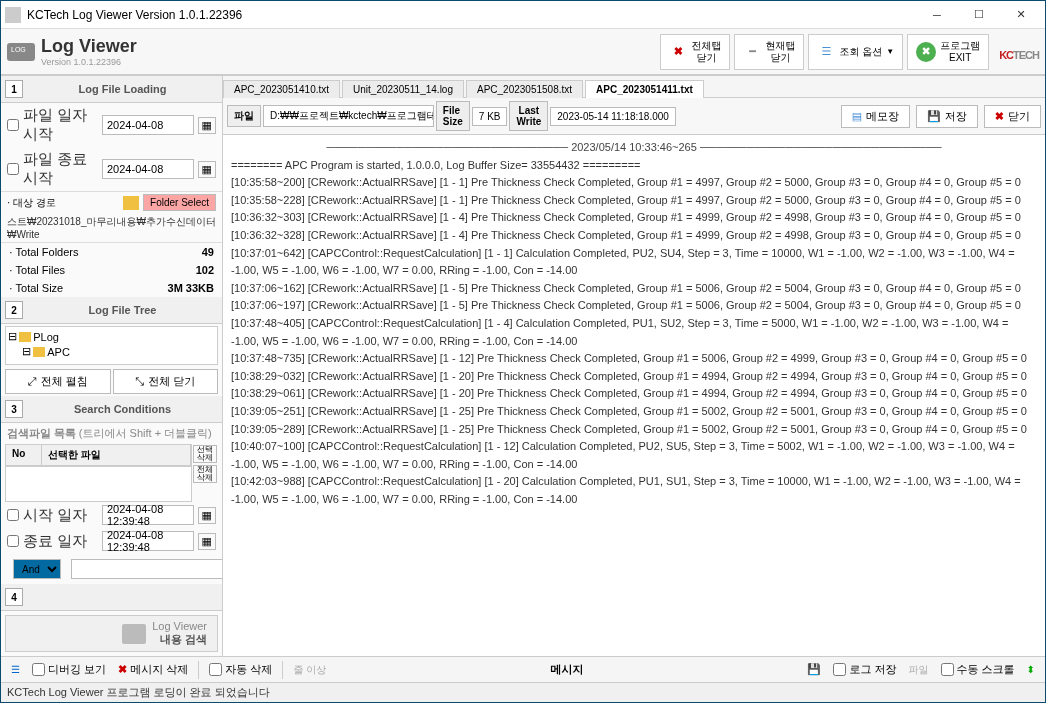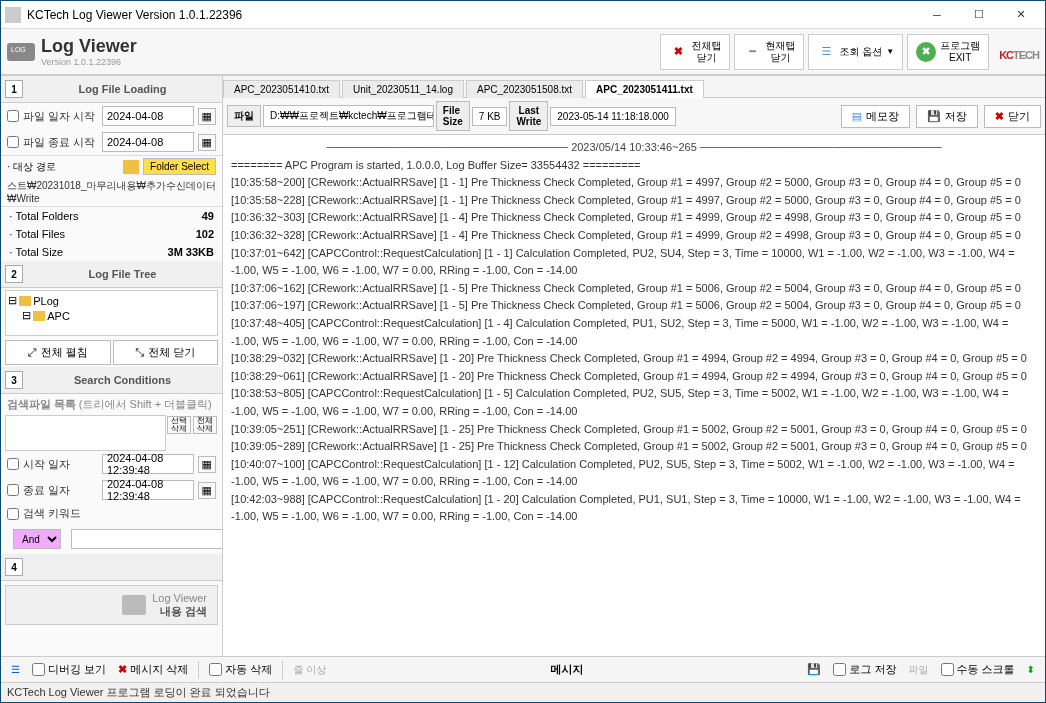--- a/index.html
+++ b/index.html
@@ -25,45 +25,45 @@
 .kctech-logo .red { color: #c41e1e; }
 .kctech-logo .gray { color: #888; }
 
 .main-area { flex: 1; display: flex; overflow: hidden; border-top: 1px solid #ccc; }
 .left-panel { width: 222px; border-right: 1px solid #ccc; display: flex; flex-direction: column; background: #fafafa; overflow-y: auto; }
 .section-hdr { display: flex; align-items: center; padding: 4px; border-bottom: 1px solid #ccc; background: #f0f0f0; }
 .section-num { width: 18px; height: 18px; border: 1px solid #aaa; display: flex; align-items: center; justify-content: center; font-weight: bold; background: #fff; margin-right: 4px; font-size: 10px; }
 .section-title { flex: 1; text-align: center; font-weight: bold; color: #555; font-size: 11px; }
 .row { display: flex; align-items: center; padding: 3px 6px; gap: 4px; }
 .row input[type=checkbox] { width: 12px; height: 12px; }
-.row-label { flex: 0 0 75px; font-size: 11px; color: #333; }
+.row-label { flex: 0 0 75px; font-size: 15px; color: #333; }
 .date-in { flex: 1; border: 1px solid #bbb; padding: 2px 4px; background: #fff; font-size: 11px; height: 20px; display: flex; align-items: center; }
 .folder-row { display: flex; align-items: center; padding: 2px 6px; gap: 4px; border-top: 1px solid #ddd; }
 .folder-label { flex: 1; font-size: 10px; }
 .folder-icon { width: 16px; height: 14px; background: #f0c040; }
-.folder-btn { border: 1px solid #bbb; padding: 2px 6px; background: #fde047; font-size: 10px; cursor: pointer; }
+.folder-btn { border: 1px solid #bbb; padding: 2px 6px; background: #fca5a5; font-size: 10px; cursor: pointer; }
 .path-txt { padding: 2px 6px; font-size: 10px; color: #333; word-break: break-all; border-bottom: 1px solid #ddd; }
 .stat-row { display: flex; padding: 3px 8px; font-size: 11px; }
 .stat-row .k { flex: 1; }
 .stat-row .v { font-weight: bold; }
 .tree-box { height: 46px; border: 1px solid #ccc; margin: 2px 4px; background: #fff; overflow-y: auto; padding: 2px; font-size: 11px; }
 .tree-item { display: flex; align-items: center; gap: 2px; padding: 1px 0; }
 .tree-item.indent1 { padding-left: 14px; }
 .tree-folder-ico { width: 12px; height: 10px; background: #f0c040; }
 .tree-toggle-row { display: flex; gap: 2px; padding: 2px 4px; }
 .toggle-btn { flex: 1; border: 1px solid #bbb; background: #fff; padding: 4px 2px; display: flex; align-items: center; justify-content: center; gap: 4px; font-size: 10px; cursor: pointer; }
 .filelist-hdr { padding: 3px 6px; font-size: 10px; color: #888; }
 .filelist-cols { display: flex; border: 1px solid #ccc; margin: 0 4px; background: #f0f0f0; }
 .filelist-cols span { padding: 3px 6px; border-right: 1px solid #ccc; font-size: 10px; font-weight: bold; }
 .filelist-cols span:first-child { width: 36px; }
 .filelist-cols span:nth-child(2) { flex: 1; }
-.filelist-side { display: flex; }
+.filelist-side { display: flex; flex-direction: column; }
 .side-mini { width: 24px; height: 18px; border: 1px solid #bbb; font-size: 8px; display: flex; align-items: center; justify-content: center; text-align: center; line-height: 1; margin: 1px; }
 .filelist-body { height: 36px; border: 1px solid #ccc; background: #fff; margin: 0 4px 4px 4px; }
-.and-sel { width: 50px; height: 20px; border: 1px solid #bbb; margin: 2px 6px; background: #f0abfc; font-size: 10px; padding: 0 4px; }
+.and-sel { width: 50px; height: 20px; border: 1px solid #bbb; margin: 2px 6px; background: #0369a1; font-size: 10px; padding: 0 4px; }
 .big-search { margin: 4px; border: 1px solid #ccc; background: #f0f0f0; height: 40px; display: flex; align-items: center; justify-content: flex-end; padding: 4px 10px; gap: 6px; }
 .disk-ico { width: 24px; height: 20px; background: #bbb; border-radius: 2px; }
 
 .right-panel { flex: 1; display: flex; flex-direction: column; overflow: hidden; }
 .tabbar { display: flex; border-bottom: 1px solid #ccc; background: #f5f5f5; height: 22px; align-items: flex-end; }
 .tab { padding: 3px 10px; border: 1px solid #ccc; border-bottom: none; margin-right: 2px; background: #ececec; font-size: 10px; cursor: pointer; position: relative; top: 1px; }
 .tab.active { background: #fff; font-weight: bold; }
 .file-meta { display: flex; align-items: center; padding: 3px 4px; gap: 2px; border-bottom: 1px solid #ccc; background: #f7f7f7; }
 .meta-lbl { border: 1px solid #bbb; background: #eee; padding: 3px 6px; font-size: 10px; font-weight: bold; }
 .meta-val { border: 1px solid #bbb; background: #fff; padding: 3px 6px; font-size: 10px; flex: 0 0 auto; }
@@ -194,44 +194,44 @@
           </div>
     </div>
 
     <div class="section-hdr">
       <span class="section-num">3</span>
       <span class="section-title">Search Conditions</span>
     </div>
     <div class="filelist-hdr"><b>검색파일 목록</b> <span>(트리에서 Shift + 더블클릭)</span></div>
     <div style="display:flex;margin:0 4px">
       <div style="flex:1">
+        <div class="filelist-cols" style="margin:0">
+          <span>No</span>
+          <span>선택한 파일</span>
+        </div>
         <div class="filelist-body" style="margin:0"></div>
       </div>
       <div class="filelist-side">
         <div class="side-mini" style="white-space:pre-line">선택
 삭제</div>
         <div class="side-mini" style="white-space:pre-line">전체
 삭제</div>
       </div>
     </div>
     <div class="row">
       <input type="checkbox" style="">
       <span class="row-label">시작 일자</span>
       <span class="date-in">2024-04-08 12:39:48</span>
       <span style="border:1px solid #bbb;padding:1px 3px">▦</span>
     </div>
     <div class="row">
       <input type="checkbox" style="">
       <span class="row-label">종료 일자</span>
       <span class="date-in">2024-04-08 12:39:48</span>
       <span style="border:1px solid #bbb;padding:1px 3px">▦</span>
-    </div>
-    <div class="row">
-      <input type="checkbox" style="">
-      <span class="row-label">검색 키워드</span>
     </div>
     <div class="row">
       <select class="and-sel"><option>And</option></select>
       <input class="date-in" style="flex: 1 1 0%;">
     </div>
 
     <div class="section-hdr">
       <span class="section-num">4</span>
     </div>
     <div class="big-search">
@@ -277,23 +277,23 @@
           <div class="log-line date-line">─────────────────────────────── 2023/05/14 10:33:46~265 ───────────────────────────────</div>
           <div class="log-line">======== APC Program is started, 1.0.0.0, Log Buffer Size= 33554432 =========</div>
           <div class="log-line">[10:35:58~200]  [CRework::ActualRRSave]  [1 - 1] Pre Thickness Check Completed, Group #1 = 4997, Group #2 = 5000, Group #3 = 0, Group #4 = 0, Group #5 = 0</div>
           <div class="log-line">[10:35:58~228]  [CRework::ActualRRSave]  [1 - 1] Pre Thickness Check Completed, Group #1 = 4997, Group #2 = 5000, Group #3 = 0, Group #4 = 0, Group #5 = 0</div>
           <div class="log-line">[10:36:32~303]  [CRework::ActualRRSave]  [1 - 4] Pre Thickness Check Completed, Group #1 = 4999, Group #2 = 4998, Group #3 = 0, Group #4 = 0, Group #5 = 0</div>
           <div class="log-line">[10:36:32~328]  [CRework::ActualRRSave]  [1 - 4] Pre Thickness Check Completed, Group #1 = 4999, Group #2 = 4998, Group #3 = 0, Group #4 = 0, Group #5 = 0</div>
           <div class="log-line">[10:37:01~642]  [CAPCControl::RequestCalculation]  [1 - 1] Calculation Completed, PU2, SU4, Step = 3, Time = 10000, W1 = -1.00, W2 = -1.00, W3 = -1.00, W4 = -1.00, W5 = -1.00, W6 = -1.00, W7 = 0.00, RRing = -1.00, Con = -14.00</div>
           <div class="log-line">[10:37:06~162]  [CRework::ActualRRSave]  [1 - 5] Pre Thickness Check Completed, Group #1 = 5006, Group #2 = 5004, Group #3 = 0, Group #4 = 0, Group #5 = 0</div>
           <div class="log-line">[10:37:06~197]  [CRework::ActualRRSave]  [1 - 5] Pre Thickness Check Completed, Group #1 = 5006, Group #2 = 5004, Group #3 = 0, Group #4 = 0, Group #5 = 0</div>
           <div class="log-line">[10:37:48~405]  [CAPCControl::RequestCalculation]  [1 - 4] Calculation Completed, PU1, SU2, Step = 3, Time = 5000, W1 = -1.00, W2 = -1.00, W3 = -1.00, W4 = -1.00, W5 = -1.00, W6 = -1.00, W7 = 0.00, RRing = -1.00, Con = -14.00</div>
+          <div class="log-line">[10:37:48~735]  [CRework::ActualRRSave]  [1 - 12] Pre Thickness Check Completed, Group #1 = 5006, Group #2 = 4999, Group #3 = 0, Group #4 = 0, Group #5 = 0</div>
           <div class="log-line">[10:38:29~032]  [CRework::ActualRRSave]  [1 - 20] Pre Thickness Check Completed, Group #1 = 4994, Group #2 = 4994, Group #3 = 0, Group #4 = 0, Group #5 = 0</div>
           <div class="log-line">[10:38:29~061]  [CRework::ActualRRSave]  [1 - 20] Pre Thickness Check Completed, Group #1 = 4994, Group #2 = 4994, Group #3 = 0, Group #4 = 0, Group #5 = 0</div>
-          <div class="log-line">[10:38:53~805]  [CAPCControl::RequestCalculation]  [1 - 5] Calculation Completed, PU2, SU5, Step = 3, Time = 5002, W1 = -1.00, W2 = -1.00, W3 = -1.00, W4 = -1.00, W5 = -1.00, W6 = -1.00, W7 = 0.00, RRing = -1.00, Con = -14.00</div>
           <div class="log-line">[10:39:05~251]  [CRework::ActualRRSave]  [1 - 25] Pre Thickness Check Completed, Group #1 = 5002, Group #2 = 5001, Group #3 = 0, Group #4 = 0, Group #5 = 0</div>
           <div class="log-line">[10:39:05~289]  [CRework::ActualRRSave]  [1 - 25] Pre Thickness Check Completed, Group #1 = 5002, Group #2 = 5001, Group #3 = 0, Group #4 = 0, Group #5 = 0</div>
           <div class="log-line">[10:40:07~100]  [CAPCControl::RequestCalculation]  [1 - 12] Calculation Completed, PU2, SU5, Step = 3, Time = 5002, W1 = -1.00, W2 = -1.00, W3 = -1.00, W4 = -1.00, W5 = -1.00, W6 = -1.00, W7 = 0.00, RRing = -1.00, Con = -14.00</div>
           <div class="log-line">[10:42:03~988]  [CAPCControl::RequestCalculation]  [1 - 20] Calculation Completed, PU1, SU1, Step = 3, Time = 10000, W1 = -1.00, W2 = -1.00, W3 = -1.00, W4 = -1.00, W5 = -1.00, W6 = -1.00, W7 = 0.00, RRing = -1.00, Con = -14.00</div>
         </div>
   </div>
 </div>
 
 <div class="bottom-bar">
   <span class="bb-item" style="color:#06c">☰</span>

